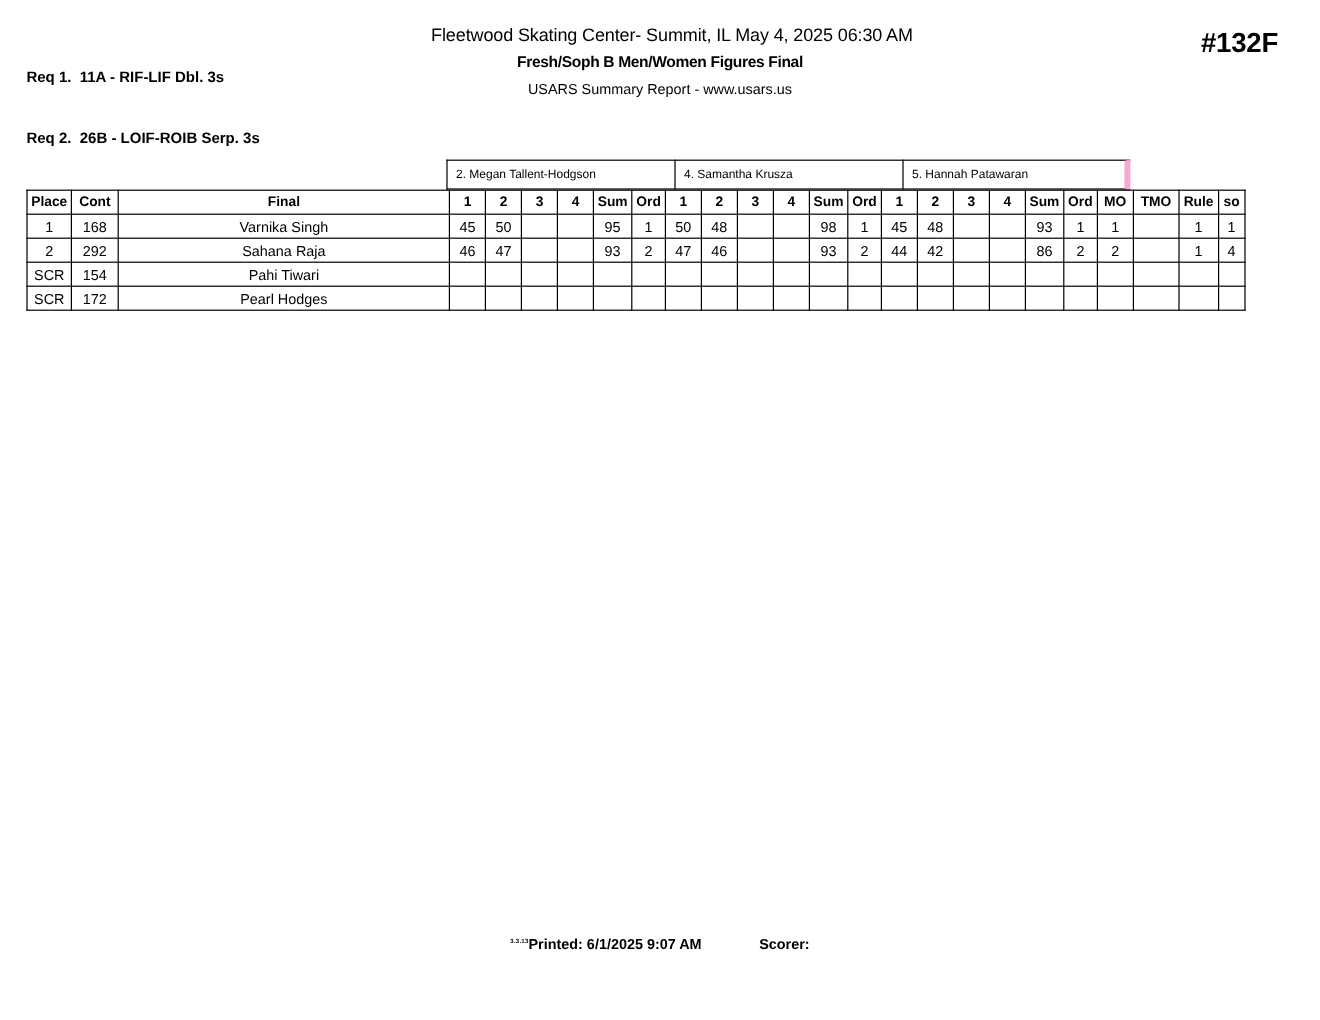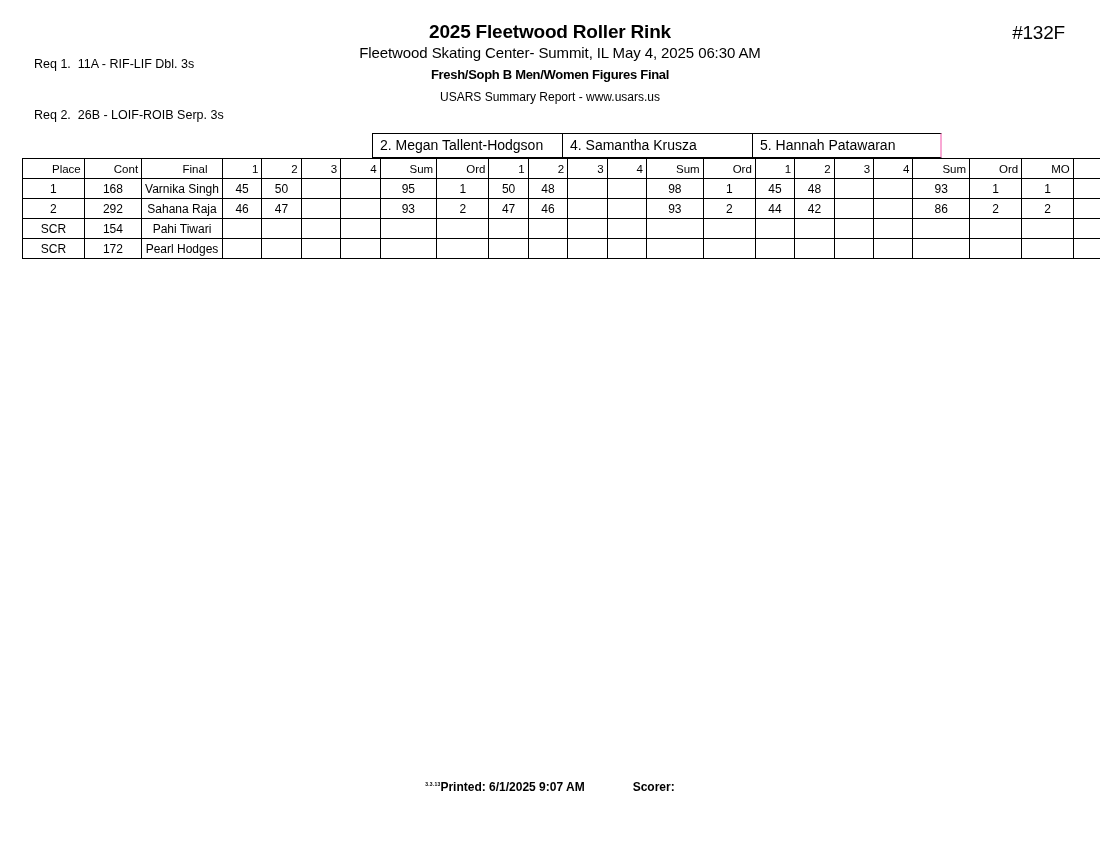--- a/index.html
+++ b/index.html
@@ -13,24 +13,24 @@
     height: 850px;
     position: relative;
     font-family: "Liberation Sans", sans-serif;
     color: #000000;
     overflow: hidden;
   }
 
   
   #requirements {
     position: absolute;
-    left: 34px;
+    left: 22px;
     top: 22px;
     font-size: 12.5px;
-    font-weight: normal;
+    font-weight: bold;
     line-height: 17px;
     white-space: pre;
   }
 
   
   #title-block {
     position: absolute;
     left: 0;
     top: 20px;
     width: 1100px;
@@ -59,46 +59,46 @@
     font-size: 12px;
     font-weight: normal;
     line-height: 21px;
   }
 
   
   #event-number {
     position: absolute;
     right: 35px;
     top: 22px;
-    font-size: 19px;
-    font-weight: normal;
+    font-size: 23px;
+    font-weight: bold;
     letter-spacing: -0.2px;
   }
 
   
   #judge-band {
     position: absolute;
     left: 372px;
     top: 133px;
     height: 25px;
     display: flex;
   }
   .judge-box {
     box-sizing: border-box;
     border: 1px solid #000000;
     border-right: none;
     height: 25px;
-    font-size: 14px;
+    font-size: 10px;
     line-height: 23px;
     padding-left: 7px;
     white-space: nowrap;
     overflow: hidden;
   }
   .judge-box:last-child {
-    border-right: 2px solid #f9a8d4;
+    border-right: 5px solid #f9a8d4;
   }
   .judge-w { width: 190px; }
 
   
   #results-table {
     position: absolute;
     left: 22px;
     top: 158px;
     border-collapse: collapse;
     table-layout: fixed;
@@ -111,22 +111,21 @@
     font-size: 12px;
     font-weight: normal;
     text-align: center;
     vertical-align: middle;
     white-space: nowrap;
     overflow: hidden;
   }
   #results-table thead th {
     height: 20px;
     font-size: 11.5px;
-    font-weight: normal;
-    padding-left: 29px;
+    font-weight: bold;
   }
   
   .c-place { width: 35px; }
   .c-cont  { width: 39px; }
   .c-name  { width: 276px; }
   .c-score { width: 30px; }
   .c-sum   { width: 30px; }
   .c-ord   { width: 28px; }
   .c-mo    { width: 30px; }
   .c-tmo   { width: 38px; }
@@ -167,21 +166,20 @@
 </style>
 </head>
 <body>
 
 <div id="requirements">
   <div>Req 1.  11A - RIF-LIF Dbl. 3s</div>
   <div>Req 2.  26B - LOIF-ROIB Serp. 3s</div>
 </div>
 
 <div id="title-block">
-  <div class="title-main">2025 Fleetwood Roller Rink</div>
   <div class="title-sub">Fleetwood Skating Center- Summit, IL  May 4, 2025  06:30 AM</div>
   <div class="title-event">Fresh/Soph B Men/Women Figures Final</div>
   <div class="title-org">USARS Summary Report - www.usars.us</div>
 </div>
 
 <div id="event-number">#132F</div>
 
 <div id="judge-band">
   <div class="judge-box judge-w">2.  Megan  Tallent-Hodgson</div>
   <div class="judge-box judge-w">4.  Samantha  Krusza</div>

